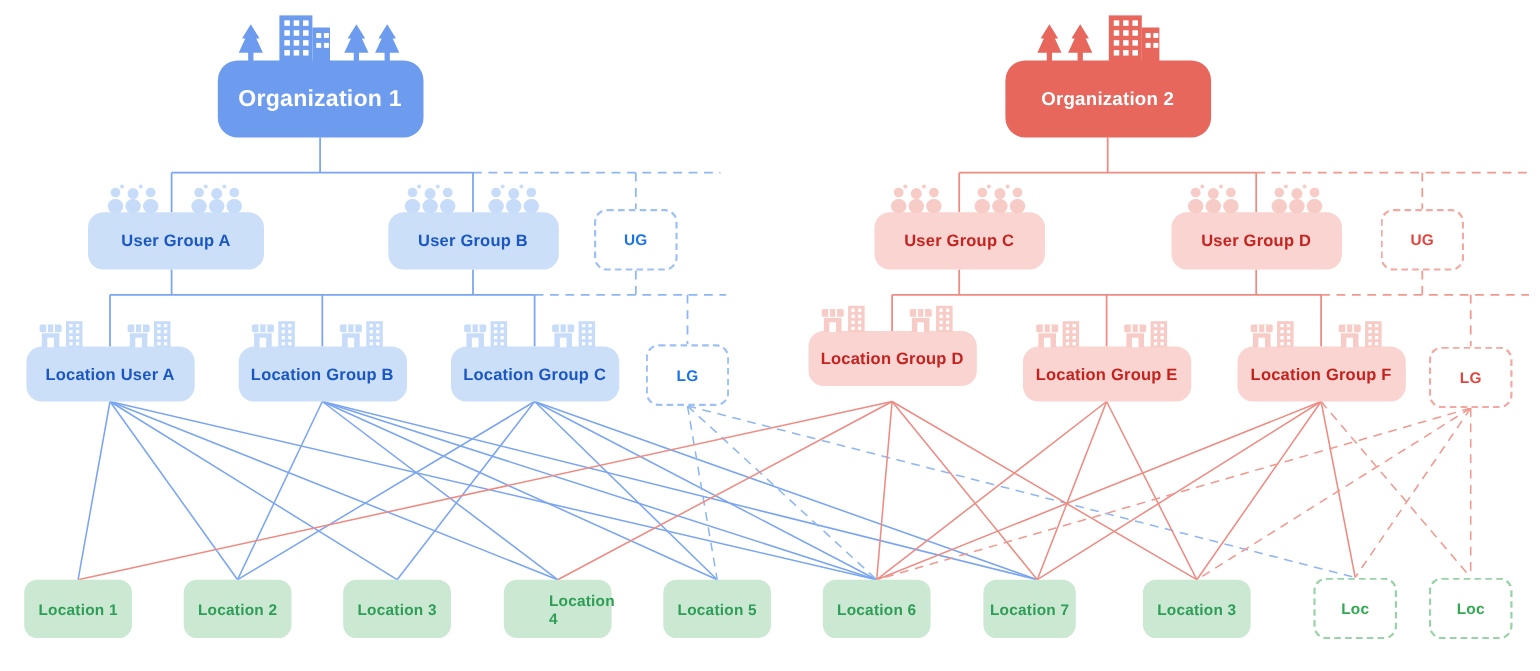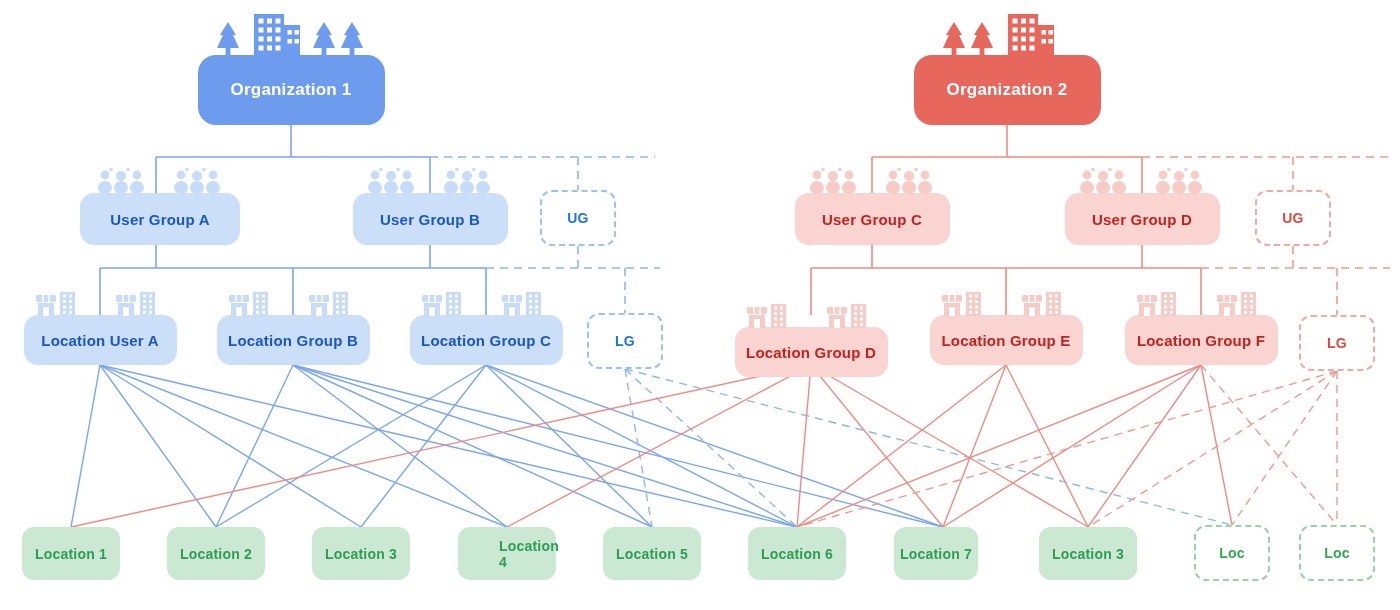--- a/index.html
+++ b/index.html
@@ -1,21 +1,21 @@
 <!DOCTYPE html>
 <html style="--canvas-bg: #ffffff; --org-blue-fill: #6D9CEF; --org-red-fill: #E7675D; --org-text: #FFFFFF; --light-blue-fill: #CCDFF9; --blue-text: #1A57C2; --light-red-fill: #F9D4D0; --red-text: #C5221F; --ghost-blue-border: #9EC1F5; --ghost-blue-text: #1A73E8; --ghost-red-border: #F3A9A2; --ghost-red-text: #E2453C; --green-fill: #CBE8D3; --green-text: #2E9D55; --ghost-green-border: #98D3A7; --ghost-green-text: #34A853; --blue-line: #7AA5F1; --blue-dash: #8FB6F3; --red-line: #EE8B82; --red-dash: #F0998F; --icon-blue: #C7DCF8; --icon-red: #F7CBC6;"><head>
 <meta charset="utf-8">
 <style>
   html,body{margin:0;padding:0;background:#ffffff;}
   .canvas{position:relative;width:1400px;height:610px;background:var(--canvas-bg,#fff);overflow:hidden;
           font-family:"Liberation Sans",sans-serif;}
   #lines{position:absolute;left:0;top:0;z-index:1;}
   .node{position:absolute;box-sizing:border-box;display:flex;align-items:center;justify-content:center;
         font-weight:bold;z-index:2;letter-spacing:.2px;}
-  .org-blue{background:var(--org-blue-fill);color:var(--org-text);border-radius:18px;font-size:17px;}
+  .org-blue{background:var(--org-blue-fill);color:var(--org-text);border-radius:18px;font-size:21px;}
   .org-red {background:var(--org-red-fill); color:var(--org-text);border-radius:18px;font-size:17px;}
   .box-blue{background:var(--light-blue-fill);color:var(--blue-text);border-radius:14px;font-size:15px;}
   .box-red {background:var(--light-red-fill); color:var(--red-text); border-radius:14px;font-size:15px;}
   .ghost-blue {background:#fff;border:2px dashed var(--ghost-blue-border); color:var(--ghost-blue-text); border-radius:12px;font-size:14px;}
   .ghost-red  {background:#fff;border:2px dashed var(--ghost-red-border);  color:var(--ghost-red-text);  border-radius:12px;font-size:14px;}
   .loc-green  {background:var(--green-fill);color:var(--green-text);border-radius:12px;font-size:14px;}
   .ghost-green{background:#fff;border:2px dashed var(--ghost-green-border);color:var(--ghost-green-text);border-radius:12px;font-size:14px;}
   .icon-holder{position:absolute;left:50%;bottom:calc(100% - 1px);transform:translateX(-50%);
                pointer-events:none;line-height:0;}
 </style>
@@ -327,21 +327,21 @@
             <rect x="119.5" y="15.5" width="3" height="3" fill="#fff"></rect>
             <rect x="125.5" y="15.5" width="3" height="3" fill="#fff"></rect>
             <rect x="119.5" y="21" width="3" height="3" fill="#fff"></rect>
             <rect x="125.5" y="21" width="3" height="3" fill="#fff"></rect>
           </svg></span>
         <span>Location Group C</span>
       </div>
       <div class="node ghost-blue" style="left: 587px; top: 313px; width: 76px; height: 56px;">
         <span>LG</span>
       </div>
-      <div class="node box-red" style="left: 734.5px; top: 327px; width: 153px; height: 50px;">
+      <div class="node box-red" style="left: 734.5px; top: 301px; width: 153px; height: 50px;">
         <span class="icon-holder"><svg width="153" height="26" viewBox="0 0 153 26">
             <rect x="12.5" y="5" width="20" height="7" rx="1.5" fill="#F7CBC6"></rect>
             <rect x="18.5" y="5" width="1.6" height="7" fill="#fff"></rect>
             <rect x="24.9" y="5" width="1.6" height="7" fill="#fff"></rect>
             <rect x="14.5" y="13" width="16" height="13" fill="#F7CBC6"></rect>
             <rect x="19.5" y="17" width="6" height="9" fill="#fff"></rect>
             <rect x="36.5" y="2" width="15" height="24" fill="#F7CBC6"></rect>
             <rect x="39.5" y="4.5" width="3" height="3" fill="#fff"></rect>
             <rect x="45.5" y="4.5" width="3" height="3" fill="#fff"></rect>
             <rect x="39.5" y="10" width="3" height="3" fill="#fff"></rect>

